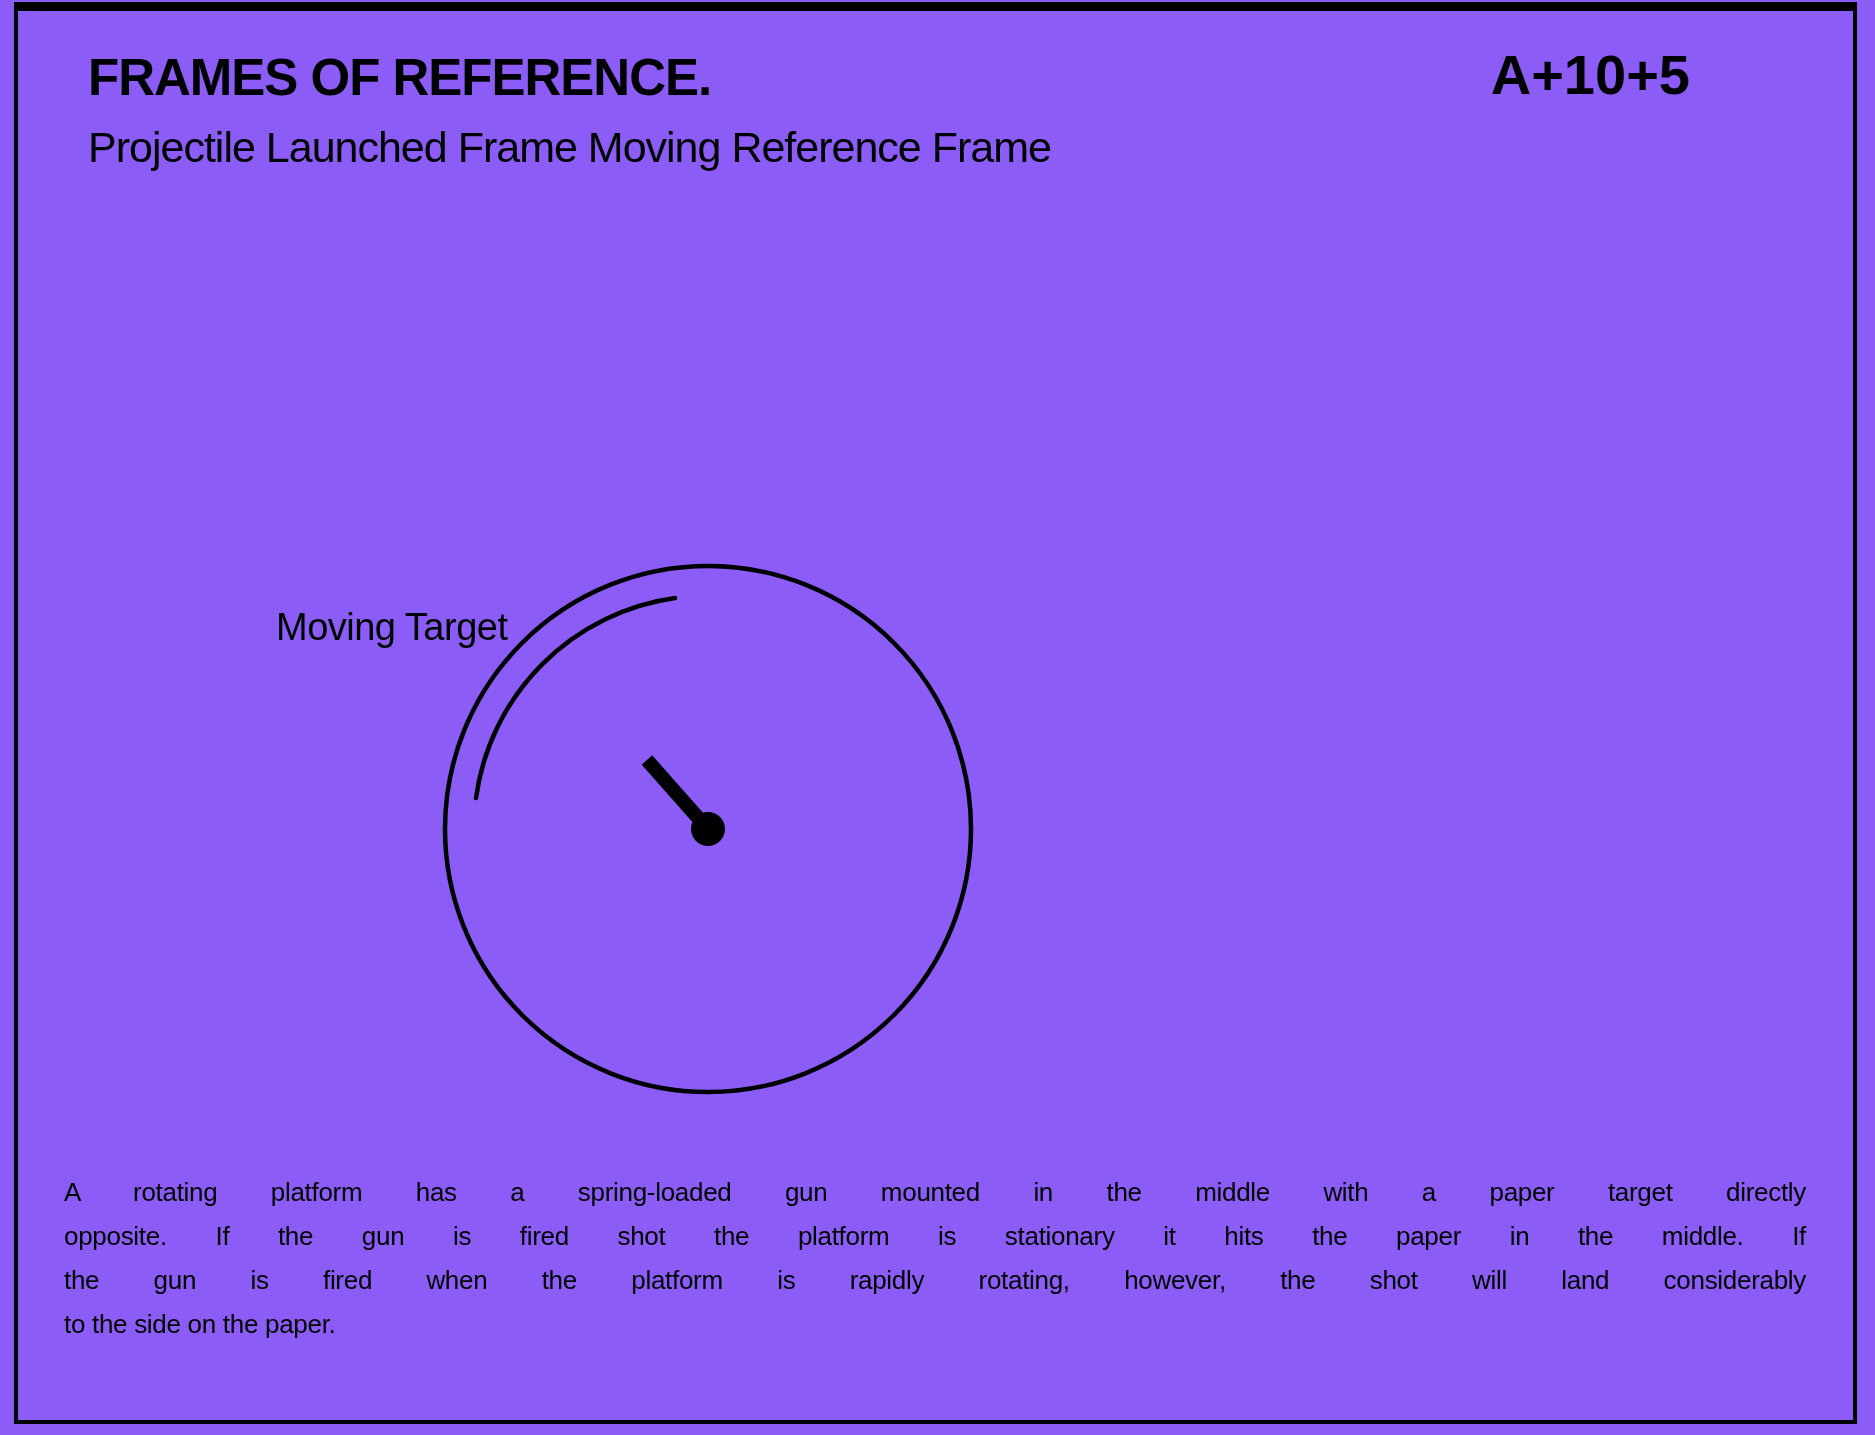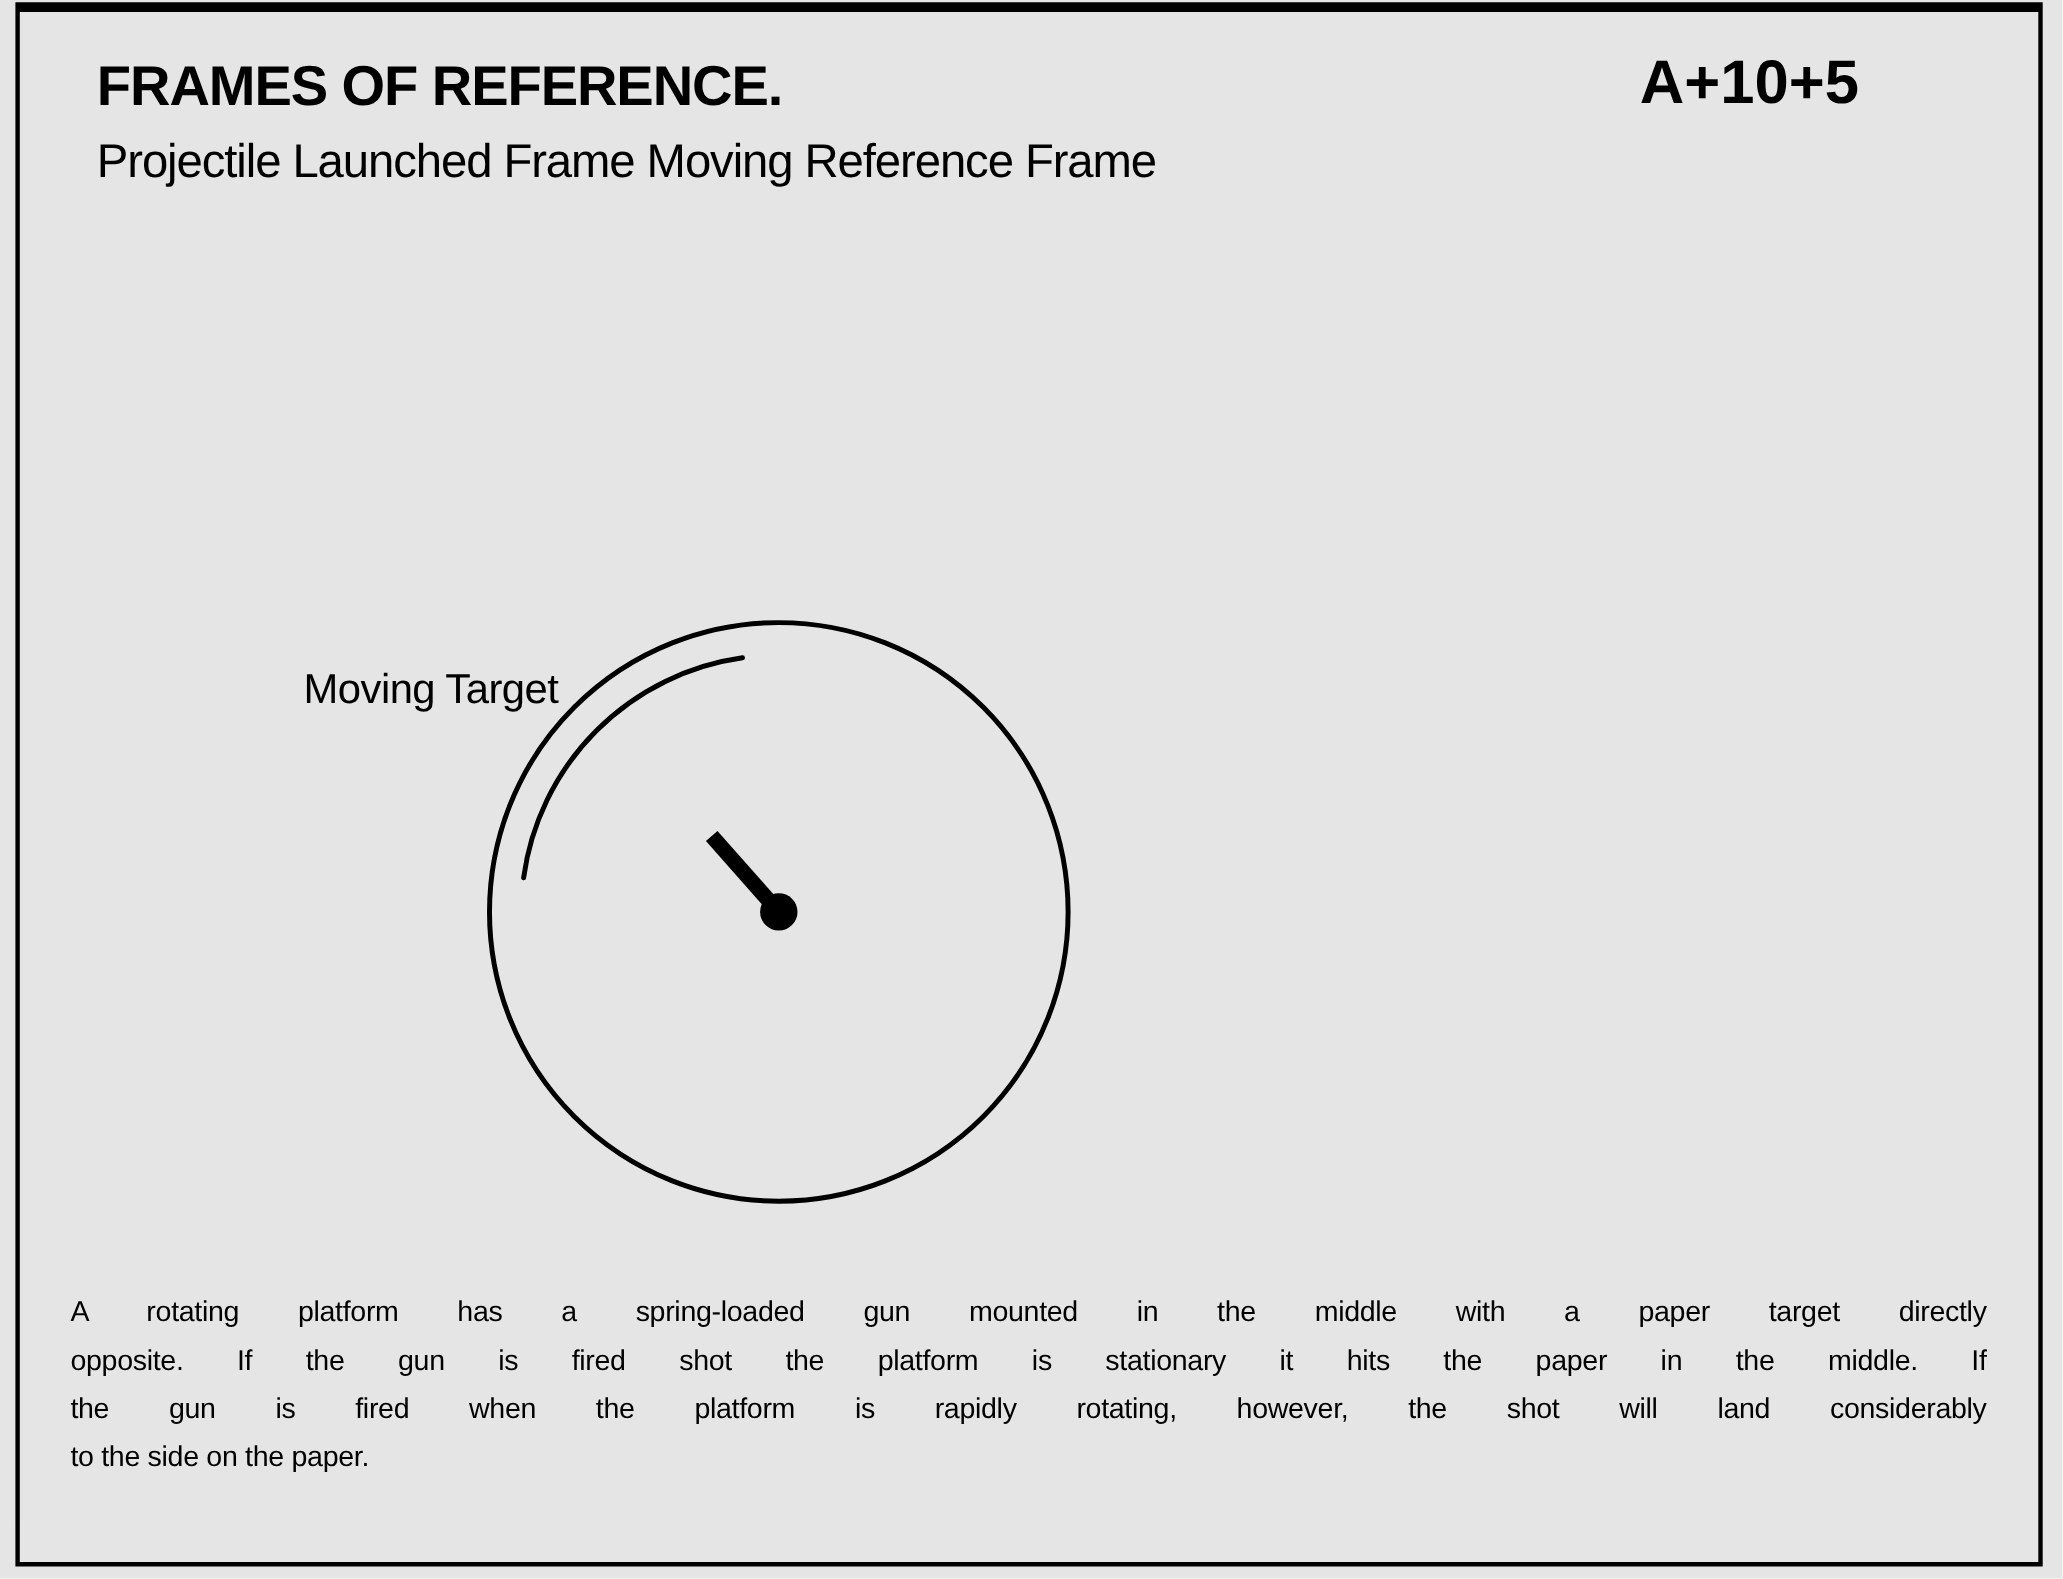--- a/index.html
+++ b/index.html
@@ -4,21 +4,21 @@
 <style>
   html, body {
     margin: 0;
     padding: 0;
     background: #ffffff;
   }
   .page {
     position: relative;
     width: 1875px;
     height: 1435px;
-    background: #e5e5e5;
+    background: #8b5cf6;
     color: #000000;
     font-family: "Liberation Sans", sans-serif;
     overflow: hidden;
   }
   
   .frame {
     position: absolute;
     left: 14px;
     top: 2px;
     right: 18px;

